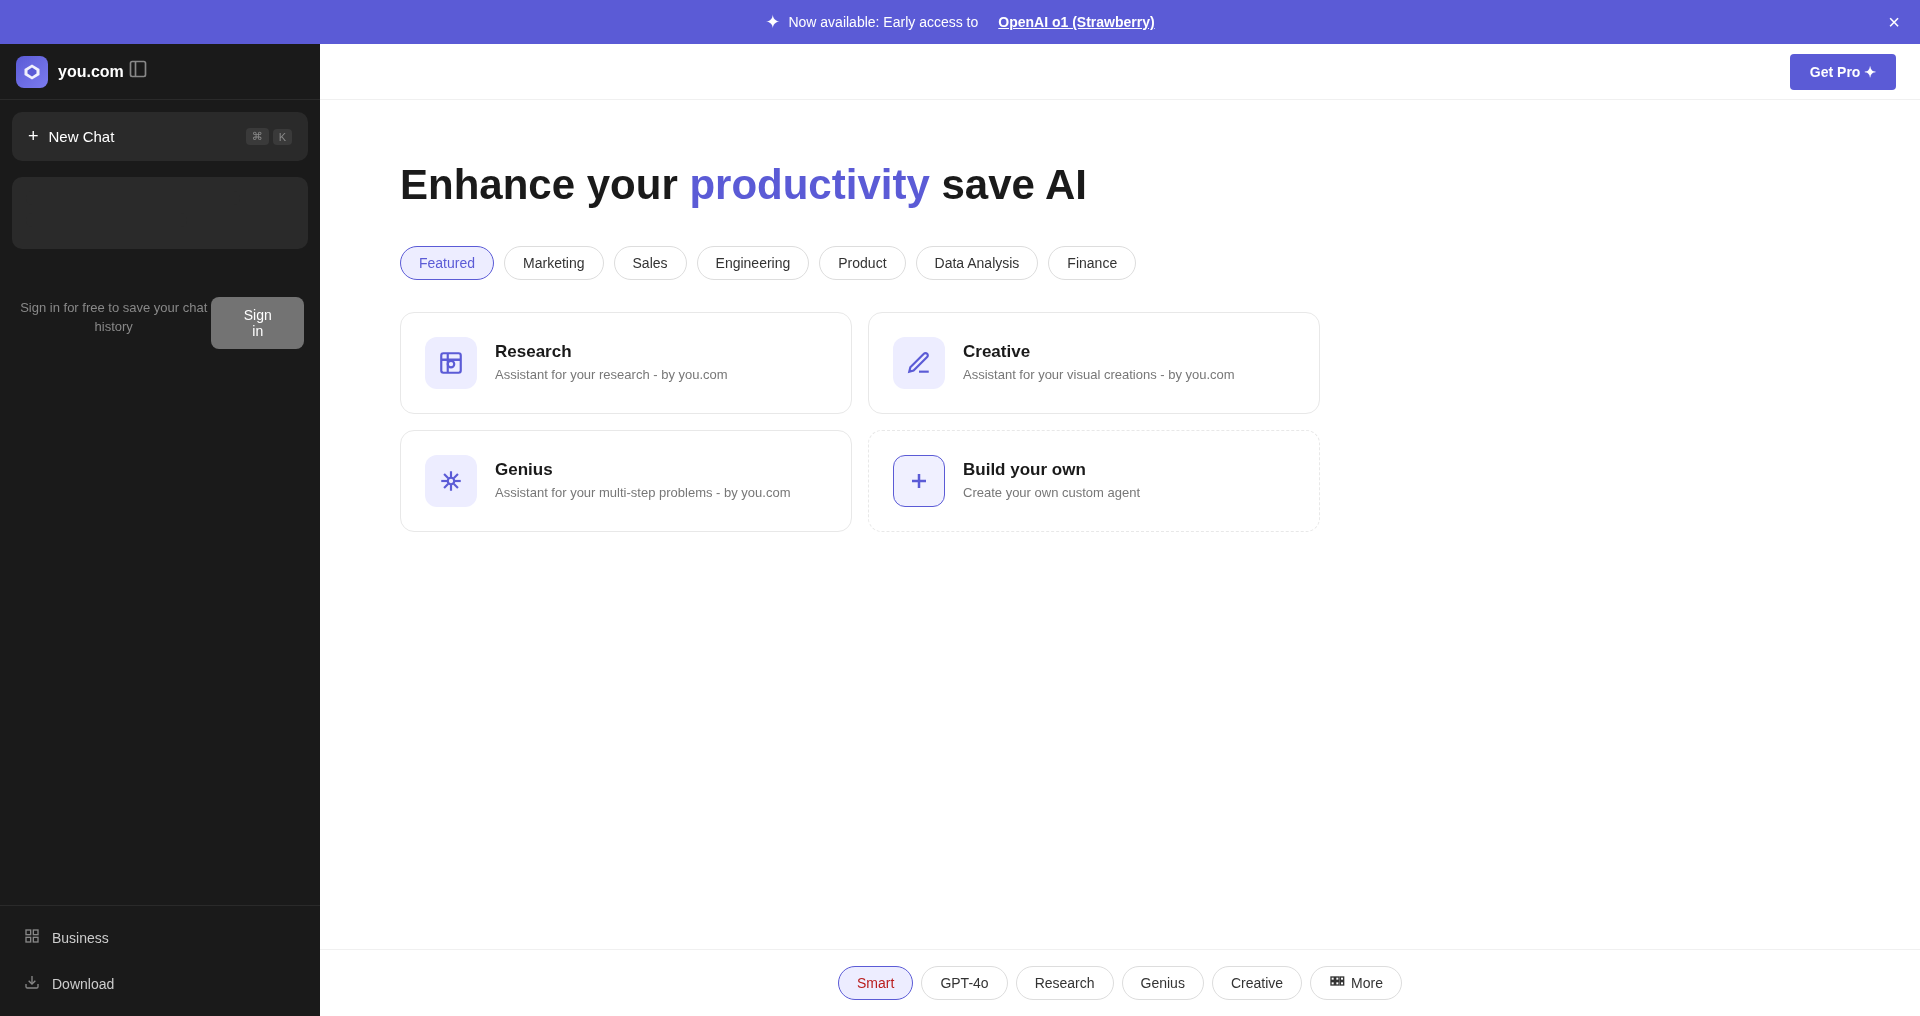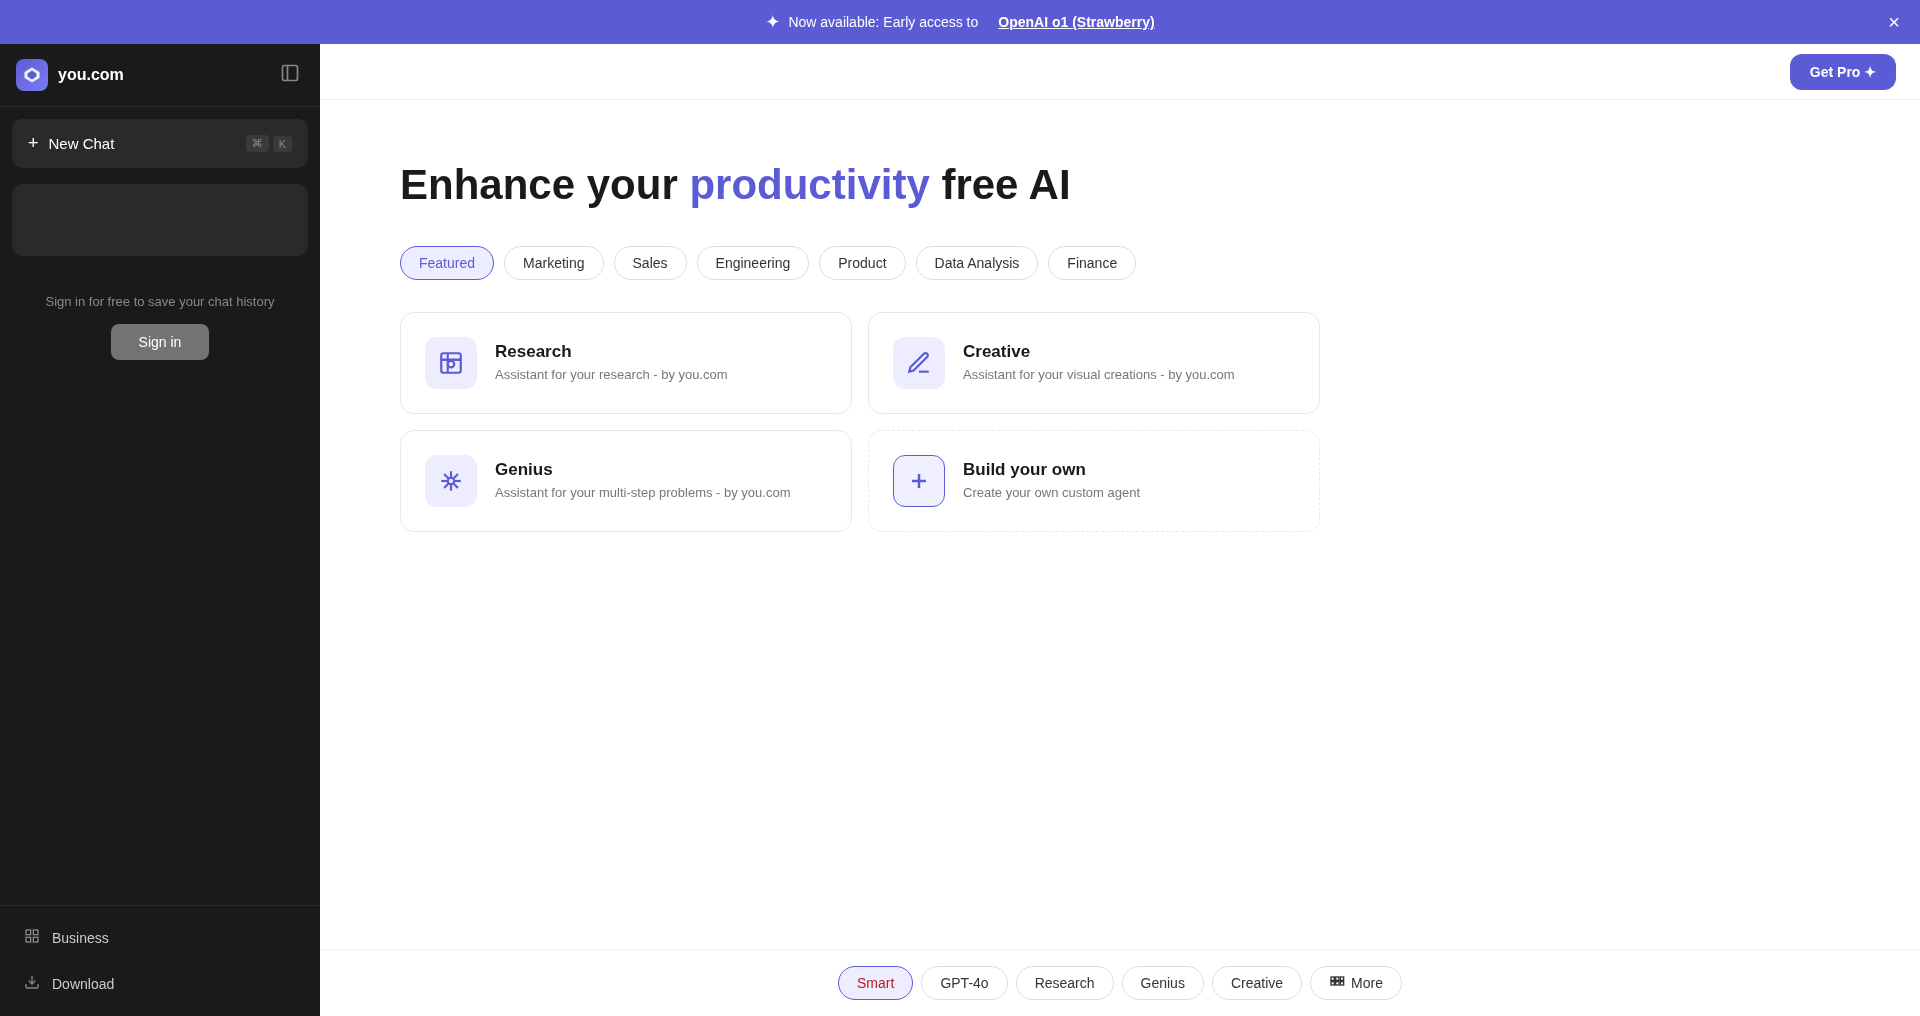--- a/index.html
+++ b/index.html
@@ -27,23 +27,23 @@
 
     
     .main-layout { display: flex; flex: 1; overflow: hidden; }
 
     
     .sidebar {
       width: 320px; background: #1a1a1a; color: #fff;
       display: flex; flex-direction: column; padding: 0; flex-shrink: 0;
     }
     .sidebar-header {
-      display: flex; align-items: center; justify-content: space-between;
+      display: flex; align-items: center; justify-content: flex-start;
       padding: 12px 16px; border-bottom: 1px solid #2a2a2a;
-      height: 63px;
+      height: 56px;
     }
     .sidebar-logo { display: flex; align-items: center; gap: 10px; font-size: 16px; font-weight: 600; }
     .logo-icon {
       width: 32px; height: 32px;
       background: linear-gradient(135deg, #5b5bd6, #7c7cf0);
       border-radius: 8px;
       display: flex; align-items: center; justify-content: center;
       color: #fff; font-size: 16px;
     }
     .sidebar-toggle { background: none; border: none; color: #888; cursor: pointer; font-size: 18px; padding: 4px; }
@@ -71,21 +71,21 @@
       background: #2a2a2a; border-radius: 6px; margin-bottom: 8px;
       height: 14px;
     }
     .skeleton-line.short { width: 60%; }
     .skeleton-card {
       background: #2a2a2a; border-radius: 10px; padding: 14px; margin-bottom: 8px;
     }
 
     
     .signin-section {
-      display: flex; flex-direction: column; align-items: center;
+      display: flex; flex-direction: row; align-items: center;
       padding: 20px 16px; text-align: center; color: #888; font-size: 13px; line-height: 1.5;
     }
     .signin-btn {
       margin-top: 12px; background: #737373; color: #fff;
       border: none; border-radius: 8px; padding: 10px 28px; font-size: 14px;
       cursor: pointer; font-weight: 500;
     }
 
     
     .sidebar-nav { margin-top: auto; border-top: 1px solid #2a2a2a; padding: 8px 0; }
@@ -96,21 +96,21 @@
     }
     .nav-icon { font-size: 16px; color: #888; }
 
     
     .content-area { flex: 1; display: flex; flex-direction: column; overflow: hidden; background: #fff; }
     .content-header {
       height: 56px; display: flex; align-items: center; justify-content: flex-end;
       padding: 0 24px; border-bottom: 1px solid #f0f0f0;
     }
     .get-pro-btn {
-      background: #5b5bd6; color: #fff; border: none; border-radius: 12px;
+      background: #5b5bd6; color: #fff; border: none; border-radius: 4px;
       padding: 10px 20px; font-size: 14px; font-weight: 600; cursor: pointer;
       display: flex; align-items: center; gap: 4px;
     }
 
     
     .main-content { flex: 1; overflow-y: auto; padding: 60px 80px 40px; }
 
     .page-title {
       font-size: 42px; font-weight: 700; color: #1a1a1a; margin-bottom: 36px;
       line-height: 1.2;
@@ -240,21 +240,21 @@
   </aside>
 
   <div class="content-area">
 
     <header class="content-header">
       <button class="get-pro-btn">Get Pro ✦</button>
     </header>
 
     <div class="main-content">
       <h1 class="page-title">
-        <span>Enhance your </span><span class="highlight">productivity</span><span> free AI</span>
+        <span>Enhance your </span><span class="highlight">productivity</span><span> save AI</span>
       </h1>
 
       <div class="category-tabs">
         <button class="cat-tab active">Featured</button>
         <button class="cat-tab">Marketing</button>
         <button class="cat-tab">Sales</button>
         <button class="cat-tab">Engineering</button>
         <button class="cat-tab">Product</button>
         <button class="cat-tab">Data Analysis</button>
         <button class="cat-tab">Finance</button>

